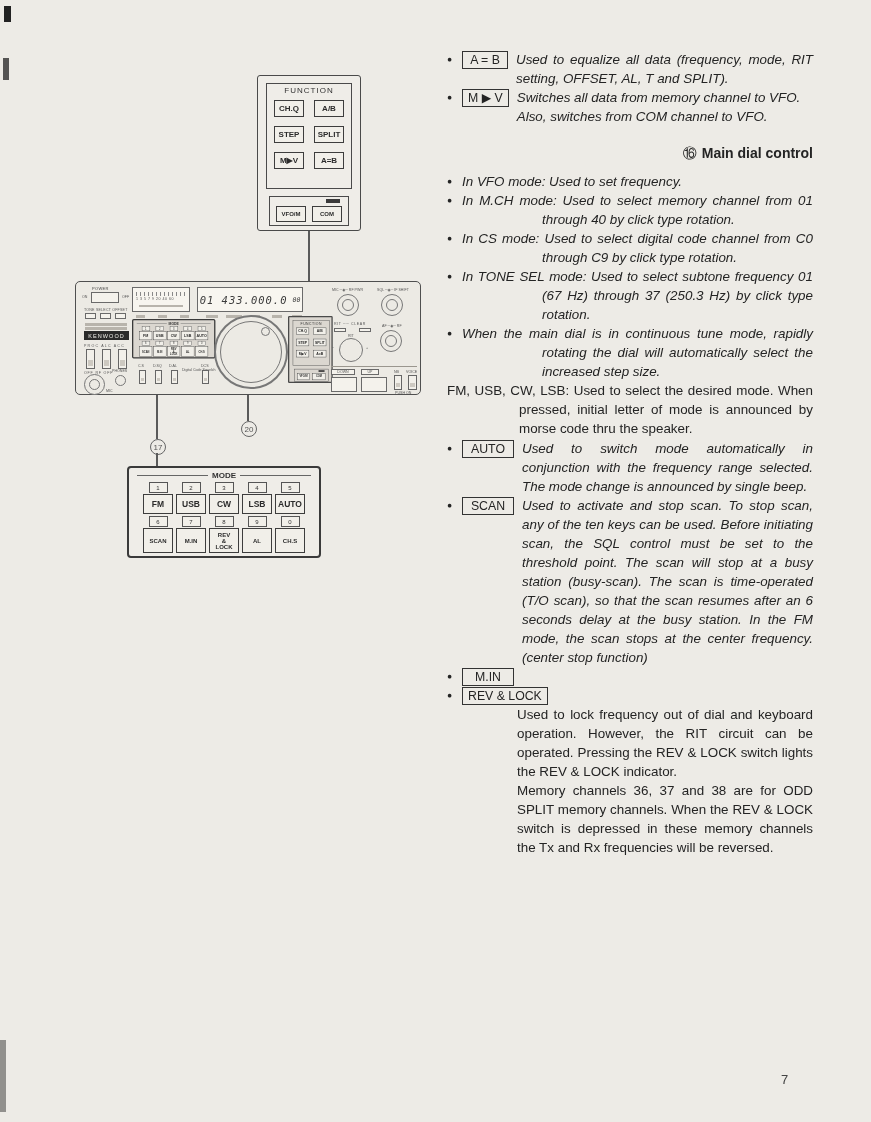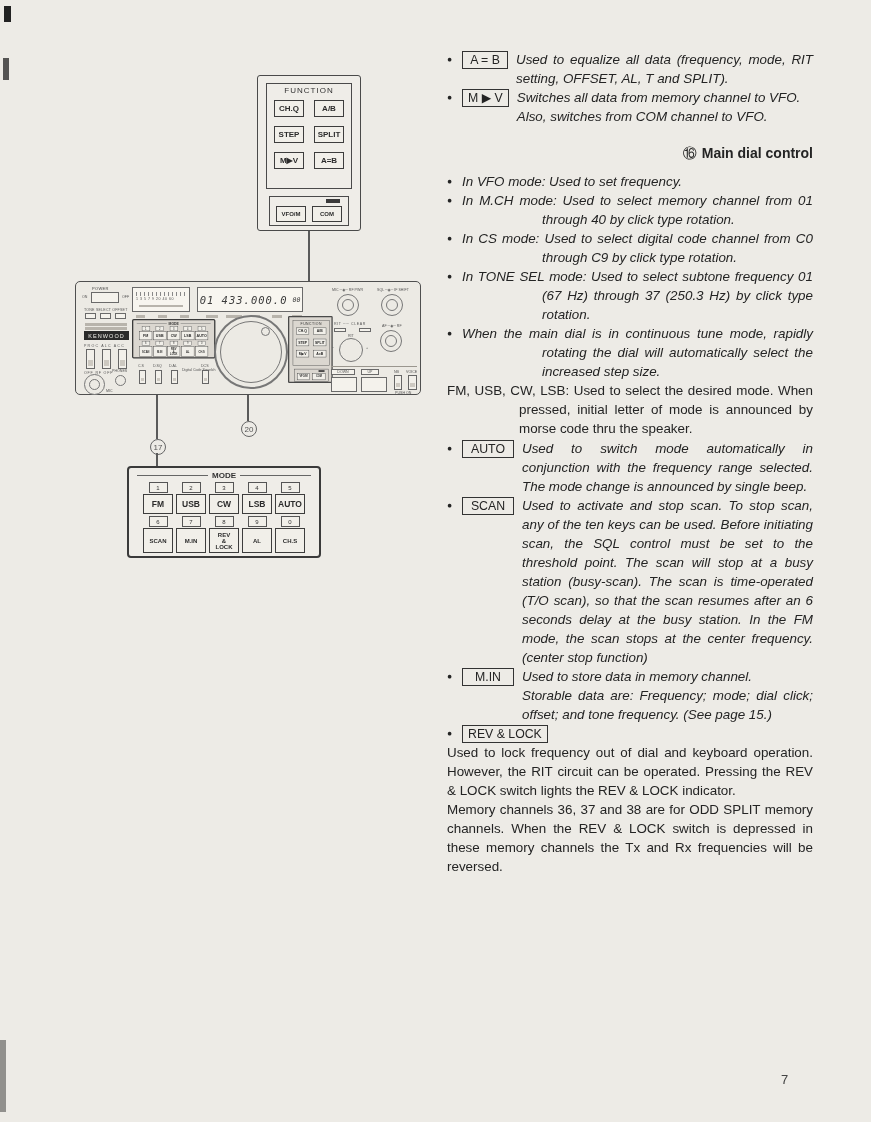--- a/index.html
+++ b/index.html
@@ -79,21 +79,21 @@
   .dot { flex:0 0 15px; font-size:8.5px; line-height:19px; }
   .kb { flex:0 0 auto; min-width:46px; height:18px; border:1.1px solid #333; display:inline-flex;
         align-items:center; justify-content:center; padding:0 5px; font-size:12.3px;
         margin:1px 8px 0 0; box-sizing:border-box; background:transparent; }
   .kbw { min-width:52px; }
   .btx { flex:1 1 auto;font-style:italic; }
   .h2 { font-size:14px; font-weight:bold; margin:18px 0 9px; text-align:right; }
   .h2 .cnum { font-weight:normal; margin-right:5px; }
   .hang80 { padding-left:80px; text-indent:-80px; }
   .hang72 { padding-left:72px; text-indent:-72px; }
-  .stacktext { }
+  .stacktext { margin-left:70px; }
   .pageno { position:absolute; left:781px; top:1072px; font-size:13px; color:#444; }
 </style>
 </head>
 <body>
 
 <div class="page">
 
   <div class="art" style="left:4px;top:6px;width:7px;height:16px;"></div>
   <div class="art" style="left:3px;top:58px;width:6px;height:22px;opacity:.75;"></div>
   <div class="art" style="left:0;top:1040px;width:6px;height:72px;opacity:.45;"></div>
@@ -428,22 +428,20 @@
       <div class="btx">Used to switch mode automatically in conjunction with the frequency range selected.  The mode change is announced by single beep.</div>
     </div>
     <div class="bt">
       <span class="dot">●</span>
       <span class="kb kbw">SCAN</span>
       <div class="btx">Used to activate and stop scan.  To stop scan, any of the ten keys can be used.  Before initiating scan, the SQL control must be set to the threshold point.  The scan will stop at a busy station (busy-scan).  The scan is time-operated (T/O scan), so that the scan resumes after an 6 seconds delay at the busy station.  In the FM mode, the scan stops at the center frequency. (center stop function)</div>
     </div>
     <div class="bt">
       <span class="dot">●</span>
       <span class="kb kbw">M.IN</span>
-      <div class="btx pl">Used to store data in memory channel.
-Storable data are:  Frequency; mode; dial click; offset; and tone frequency.  (See page 15.)</div>
     </div>
     <div class="bt">
       <span class="dot">●</span>
       <span class="kb">REV &amp; LOCK</span>
     </div>
     <div class="stacktext pl">Used to lock frequency out of dial and keyboard operation.  However, the RIT circuit can be operated.  Pressing the REV &amp; LOCK switch lights the REV &amp; LOCK indicator.
 Memory channels 36, 37 and 38 are for ODD SPLIT memory channels.  When the REV &amp; LOCK switch is depressed in these memory channels the Tx and Rx frequencies will be reversed.</div>
   </div>
 
   <div class="pageno">7</div>

